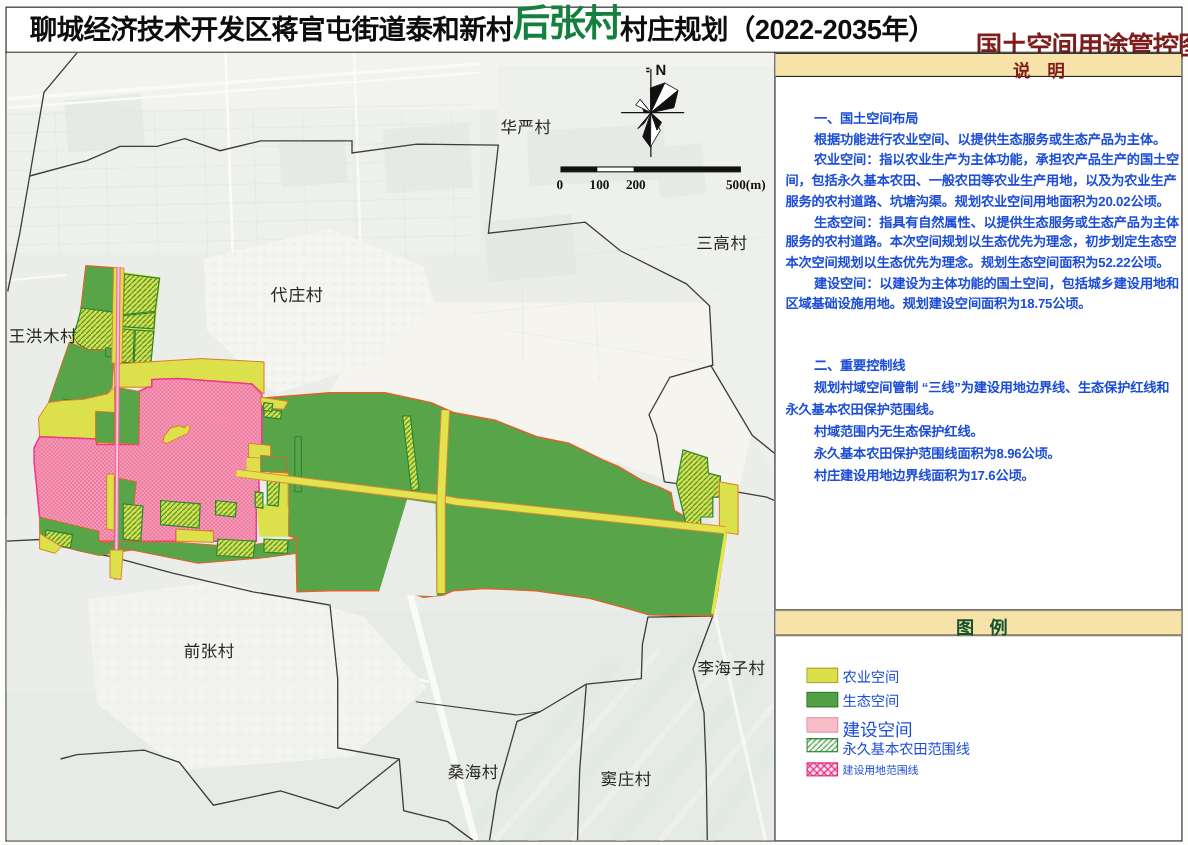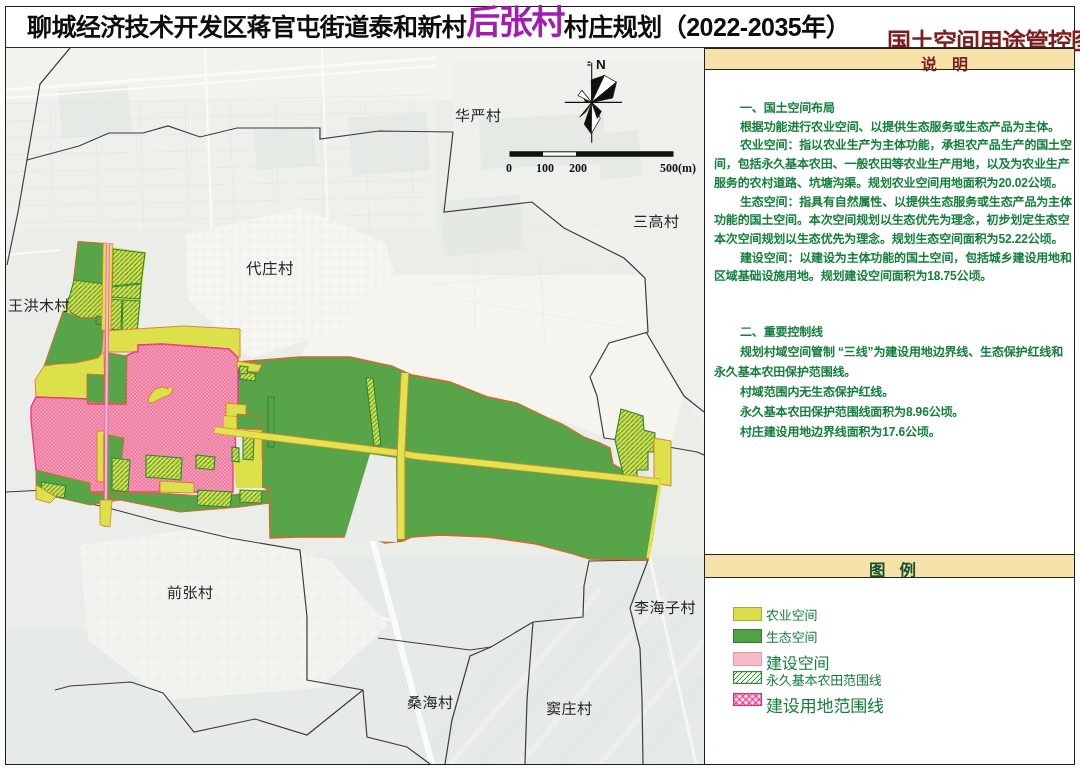--- a/index.html
+++ b/index.html
@@ -1,26 +1,26 @@
 <!DOCTYPE html>
 <html lang="zh-CN"><head>
 <meta charset="utf-8">
 <style>
 html,body{margin:0;padding:0}
 body{width:1080px;height:768px;background:#fdfdfc;font-family:"Liberation Sans",sans-serif;position:relative;overflow:hidden}
 .abs{position:absolute}
 .nw{white-space:nowrap}
-.t{position:absolute;white-space:nowrap;font-weight:bold;color:#15803d;font-size:12px;letter-spacing:-0.15px}
+.t{position:absolute;white-space:nowrap;font-weight:bold;color:#1d4ed8;font-size:12px;letter-spacing:-0.15px}
 </style>
 </head>
 <body>
 
 <div class="abs" style="left:5px;top:6px;width:1068px;height:757px;border:1.6px solid #1c1c1c;background:#ffffff"></div>
 
-<div class="abs nw" style="left:27px;top:9px;font-size:25px;line-height:30px;font-weight:bold;color:#0d0d0d;letter-spacing:-0.6px">聊城经济技术开发区蒋官屯街道泰和新村<span style="font-size:34px;color:#a21caf;letter-spacing:-1.5px;line-height:30px;position:relative;top:-2px">后张村</span><span style="letter-spacing:-0.5px">村庄规划（2022-2035年）</span></div>
+<div class="abs nw" style="left:27px;top:9px;font-size:25px;line-height:30px;font-weight:bold;color:#0d0d0d;letter-spacing:-0.6px">聊城经济技术开发区蒋官屯街道泰和新村<span style="font-size:34px;color:#15803d;letter-spacing:-1.5px;line-height:30px;position:relative;top:-2px">后张村</span><span style="letter-spacing:-0.5px">村庄规划（2022-2035年）</span></div>
 
 <div class="abs nw" style="left:887px;top:22px;font-size:24px;font-weight:bold;color:#7f1d1d;letter-spacing:-1px">国土空间用途管控图</div>
 
 <div class="abs" style="left:5px;top:47.2px;width:1069px;height:1.1px;background:#2a2a2a"></div>
 
 <svg class="abs" style="left:6px;top:48px" width="698" height="716" viewBox="6 48 698 716">
 <defs>
 <pattern id="pc" width="3.6" height="3.6" patternUnits="userSpaceOnUse">
         <path d="M0,0 L3.6,3.6 M3.6,0 L0,3.6" stroke="#ec6f9d" stroke-width="0.8"></path>
       </pattern>
@@ -317,21 +317,21 @@
 <div class="abs" style="left:704.8px;top:48.2px;width:369px;height:22px;background:#f7e3a9;border-top:1.2px solid #222;border-bottom:1.2px solid #222;box-sizing:border-box"></div>
 
 <div class="abs nw" style="left:921px;top:50.5px;font-size:16px;font-weight:bold;color:#7f1d1d;letter-spacing:15px">说明</div>
 
 <div class="t" style="left:740px;top:98px">一、国土空间布局</div>
 <div class="t" style="left:740px;top:116.7px">根据功能进行农业空间、以提供生态服务或生态产品为主体。</div>
 <div class="t" style="left:740px;top:135.4px">农业空间：指以农业生产为主体功能，承担农产品生产的国土空</div>
 <div class="t" style="left:714px;top:154.1px">间，包括永久基本农田、一般农田等农业生产用地，以及为农业生产</div>
 <div class="t" style="left:714px;top:172.8px">服务的农村道路、坑塘沟渠。规划农业空间用地面积为20.02公顷。</div>
 <div class="t" style="left:740px;top:191.5px">生态空间：指具有自然属性、以提供生态服务或生态产品为主体</div>
-<div class="t" style="left:714px;top:210.2px">功能的国土空间。本次空间规划以生态优先为理念，初步划定生态空</div>
+<div class="t" style="left:714px;top:210.2px">服务的农村道路。本次空间规划以生态优先为理念，初步划定生态空</div>
 <div class="t" style="left:714px;top:228.9px">本次空间规划以生态优先为理念。规划生态空间面积为52.22公顷。</div>
 <div class="t" style="left:740px;top:247.6px">建设空间：以建设为主体功能的国土空间，包括城乡建设用地和</div>
 <div class="t" style="left:714px;top:266.3px">区域基础设施用地。规划建设空间面积为18.75公顷。</div>
 
 <div class="t" style="left:740px;top:322px">二、重要控制线</div>
 <div class="t" style="left:740px;top:342px">规划村域空间管制 “三线”为建设用地边界线、生态保护红线和</div>
 <div class="t" style="left:714px;top:361.9px">永久基本农田保护范围线。</div>
 <div class="t" style="left:740px;top:381.8px">村域范围内无生态保护红线。</div>
 <div class="t" style="left:740px;top:401.7px">永久基本农田保护范围线面积为8.96公顷。</div>
 <div class="t" style="left:740px;top:421.6px">村庄建设用地边界线面积为17.6公顷。</div>
@@ -364,13 +364,13 @@
 <svg width="29" height="13" style="position:absolute;left:733px;top:693px">
     <defs>
       <pattern id="lhp" width="6.5" height="6.5" patternUnits="userSpaceOnUse">
         <path d="M-1,7.5 L7.5,-1 M-1,-1 L7.5,7.5" stroke="#e8257f" stroke-width="1.1"></path>
       </pattern>
     </defs>
     <rect x="0.5" y="0.5" width="28" height="12" fill="#fce3ea"></rect>
     <rect x="0.5" y="0.5" width="28" height="12" fill="url(#lhp)"></rect>
     <rect x="0.5" y="0.5" width="28" height="12" fill="none" stroke="#e8257f" stroke-width="1.4"></rect>
   </svg>
-<div class="t" style="left:766px;top:691.5px;font-size:17px;font-weight:normal">建设用地范围线</div>
+<div class="t" style="left:766px;top:691.5px;font-size:10px;font-weight:normal">建设用地范围线</div>
 
 </body></html>

